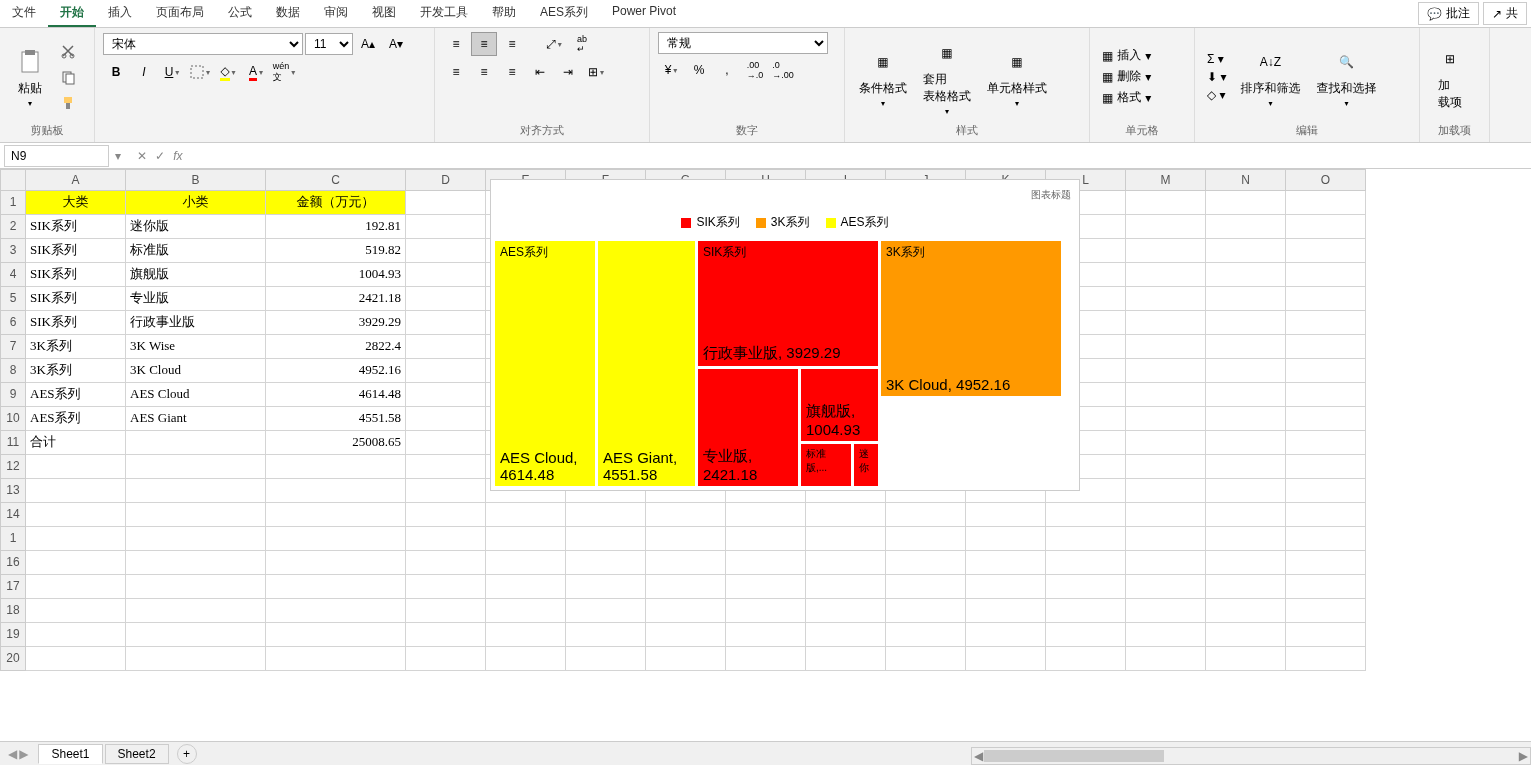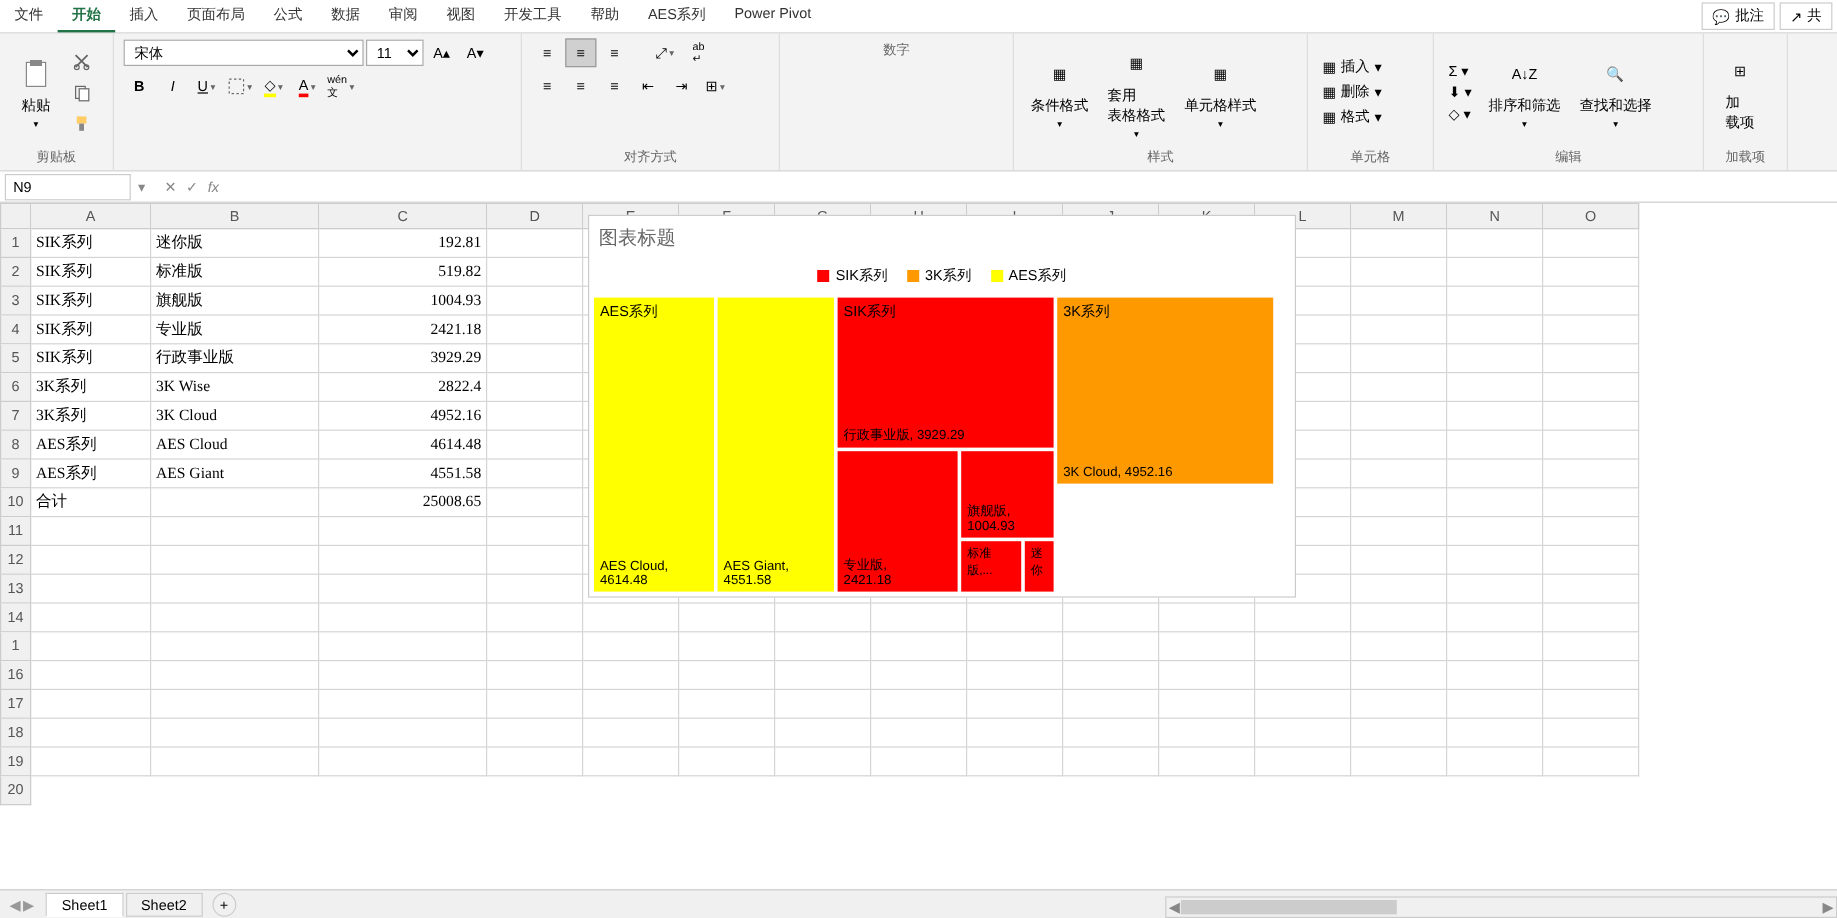--- a/index.html
+++ b/index.html
@@ -32,28 +32,28 @@
 .corner{width:26px;height:22px;border:1px solid #ccc;background:#f0f0f0;}
 .col-h{height:22px;border:1px solid #ccc;border-left:none;text-align:center;line-height:20px;background:#f0f0f0;color:#555;}
 .row-headers{position:absolute;top:22px;left:0;}
 .row-h{width:26px;height:24px;border:1px solid #ccc;border-top:none;text-align:center;line-height:22px;background:#f0f0f0;color:#555;}
 .cells{position:absolute;top:22px;left:26px;}
 .cell-row{display:flex;}
 .cell{height:24px;border-right:1px solid #d4d4d4;border-bottom:1px solid #d4d4d4;padding:0 4px;line-height:22px;overflow:hidden;white-space:nowrap;font-family:"SimSun",serif;font-size:13px;}
 .hdr-cell{background:#ffff00;text-align:center;font-family:"SimSun",serif;}
 .num{text-align:right;}
 .chart{position:absolute;background:#fff;border:1px solid #ccc;}
-.chart-title{text-align:left;font-size:16px;color:#666;padding:8px;}
+.chart-title{text-align:right;font-size:10px;color:#666;padding:8px;}
 .legend{display:flex;justify-content:center;gap:16px;padding:4px 0 10px;}
 .legend-item{display:flex;align-items:center;gap:5px;font-size:11px;}
 .legend-sw{width:10px;height:10px;}
 .treemap{display:flex;padding:0 4px 4px;gap:3px;}
 .tm-col{display:flex;flex-direction:column;gap:3px;}
 .tm-tile{position:relative;padding:3px 5px;font-size:11px;color:#000;}
-.tm-label{font-size:11px;}
+.tm-label{font-size:15px;}
 .tm-series-label{font-weight:normal;}
 .sheet-tabs{position:absolute;bottom:0;left:0;right:0;height:24px;border-top:1px solid #ccc;background:#f0f0f0;display:flex;align-items:center;}
 .tab-nav{display:flex;gap:2px;padding:0 8px;}
 .tab-nav span{color:#999;cursor:pointer;}
 .sheet-tab{padding:2px 12px;border:1px solid #ccc;background:#f0f0f0;cursor:pointer;margin-left:2px;}
 .sheet-tab.active{background:#fff;border-bottom-color:#fff;}
 .add-sheet{width:20px;height:20px;border:1px solid #ccc;border-radius:50%;margin-left:8px;text-align:center;line-height:18px;cursor:pointer;}
 .scrollbar-h{position:absolute;bottom:0;right:0;width:560px;height:18px;background:#f0f0f0;border:1px solid #ccc;}
 .scrollbar-h-thumb{position:absolute;left:12px;top:2px;width:180px;height:12px;background:#ccc;}
 .underline-color{border-bottom:3px solid;}
@@ -184,20 +184,36 @@
         <div class="toolbtn">≡</div>
         <div class="toolbtn">⇤</div>
         <div class="toolbtn">⇥</div>
         <div class="toolbtn dropdown-arrow">⊞</div>
       </div>
     </div>
     <div class="ribbon-label">对齐方式</div>
   </div>
 
   <div class="ribbon-group" style="width:195px">
+    <div style="flex:1">
+      <div class="font-row">
+        <select class="combo" style="width:170px"><option>常规</option></select>
+      </div>
+      <div class="btn-row">
+        <div class="toolbtn dropdown-arrow">¥</div>
+        <div class="toolbtn">%</div>
+        <div class="toolbtn">,</div>
+        <div class="toolbtn">
+            <span style="font-size:9px">.00<br>→.0</span>
+          </div>
+        <div class="toolbtn">
+            <span style="font-size:9px">.0<br>→.00</span>
+          </div>
+      </div>
+    </div>
     <div class="ribbon-label">数字</div>
   </div>
 
   <div class="ribbon-group" style="width:245px">
     <div class="ribbon-content">
       <div class="big-btn">
           <div class="icon-box">▦</div>
           <span>条件格式</span>
           <span style="font-size:8px">▾</span>
         </div>
@@ -307,20 +323,37 @@
       <div class="row-h">14</div>
       <div class="row-h">1</div>
       <div class="row-h">16</div>
       <div class="row-h">17</div>
       <div class="row-h">18</div>
       <div class="row-h">19</div>
       <div class="row-h">20</div>
     </div>
   <div class="cells" id="cells">
       <div class="cell-row">
+        <div class="cell hdr-cell" style="width: 100px;">大类</div>
+        <div class="cell hdr-cell" style="width: 140px;">小类</div>
+        <div class="cell hdr-cell" style="width: 140px;">金额（万元）</div>
+        <div class="cell" style="width: 80px;"></div>
+        <div class="cell" style="width: 80px;"></div>
+        <div class="cell" style="width: 80px;"></div>
+        <div class="cell" style="width: 80px;"></div>
+        <div class="cell" style="width: 80px;"></div>
+        <div class="cell" style="width: 80px;"></div>
+        <div class="cell" style="width: 80px;"></div>
+        <div class="cell" style="width: 80px;"></div>
+        <div class="cell" style="width: 80px;"></div>
+        <div class="cell" style="width: 80px;"></div>
+        <div class="cell" style="width: 80px;"></div>
+        <div class="cell" style="width: 80px;"></div>
+      </div>
+      <div class="cell-row">
         <div class="cell" style="width: 100px;">SIK系列</div>
         <div class="cell" style="width: 140px;">迷你版</div>
         <div class="cell num" style="width: 140px;">192.81</div>
         <div class="cell" style="width: 80px;"></div>
         <div class="cell" style="width: 80px;"></div>
         <div class="cell" style="width: 80px;"></div>
         <div class="cell" style="width: 80px;"></div>
         <div class="cell" style="width: 80px;"></div>
         <div class="cell" style="width: 80px;"></div>
         <div class="cell" style="width: 80px;"></div>

